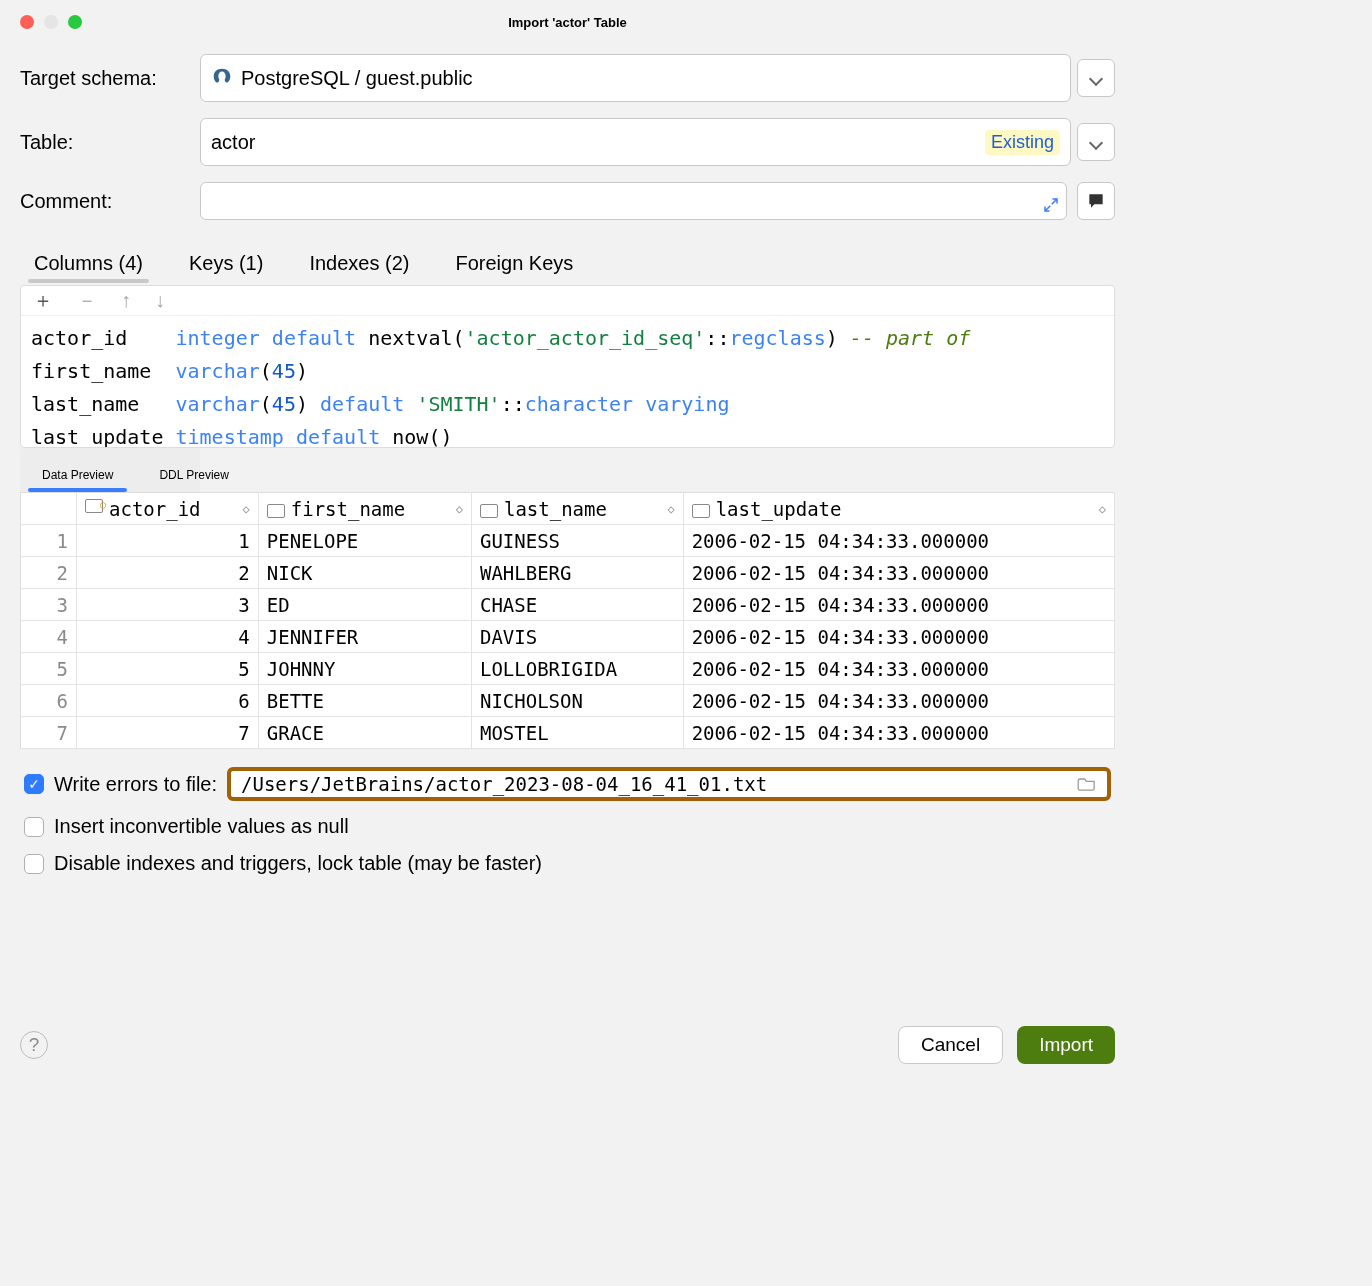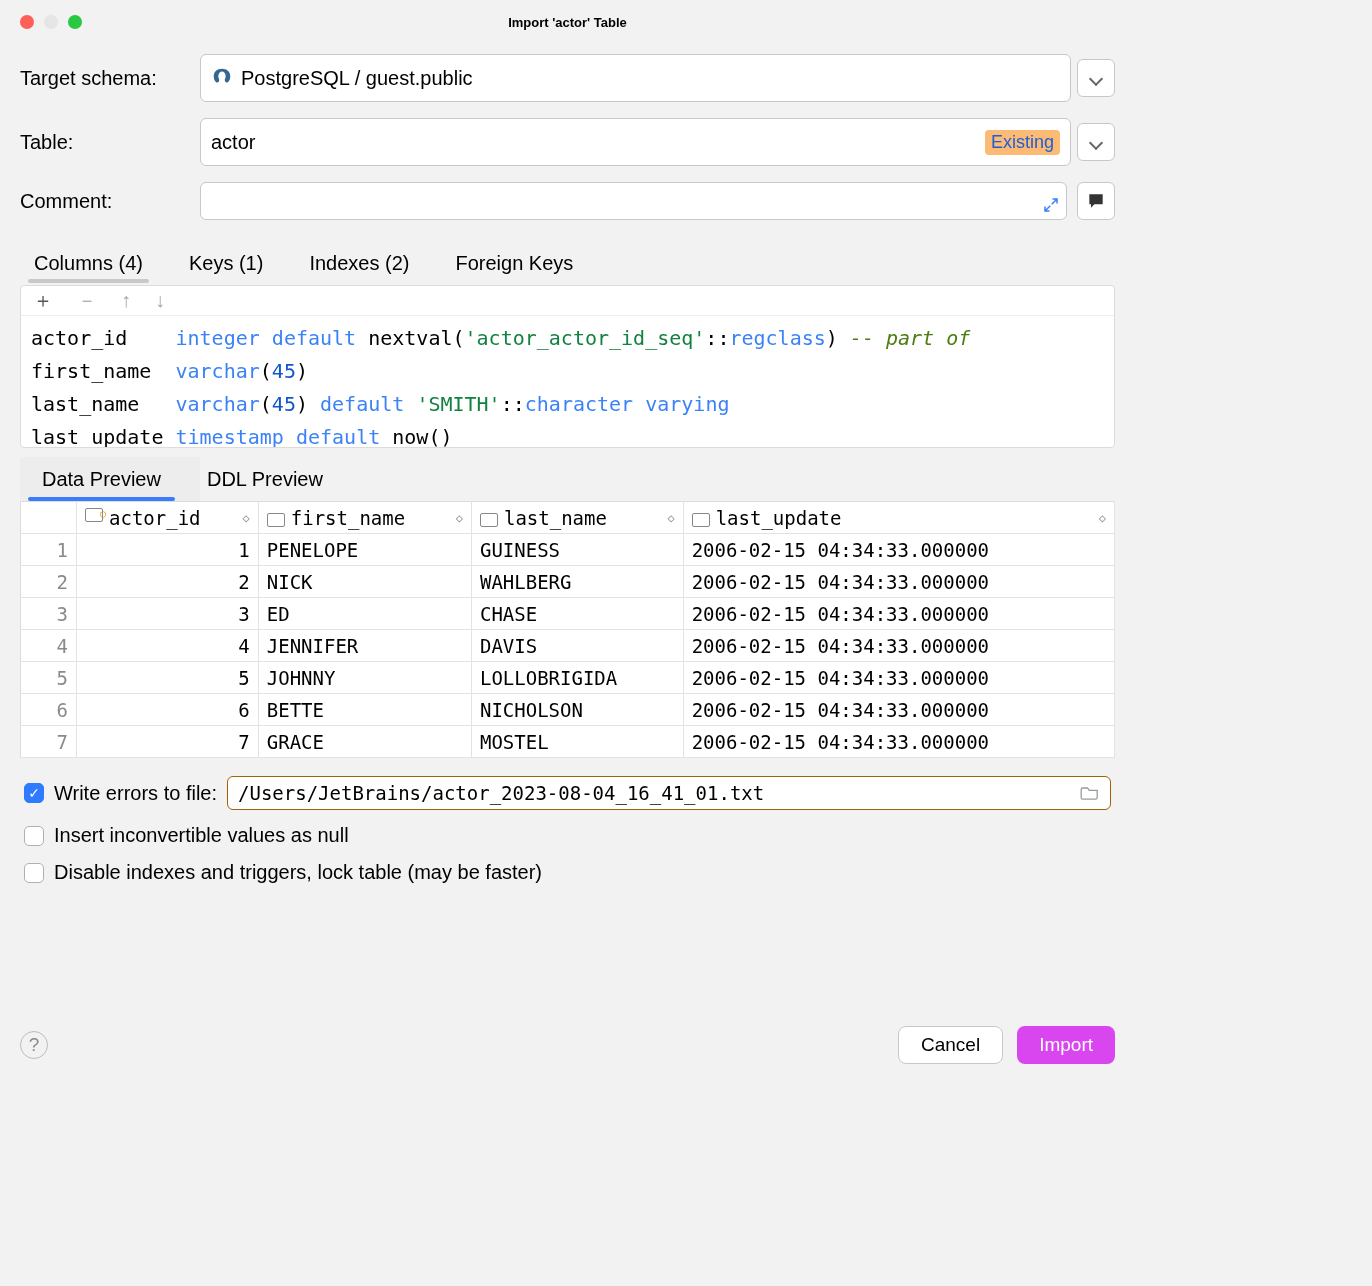--- a/index.html
+++ b/index.html
@@ -39,21 +39,21 @@
   .dd-btn {
     width: 38px; height: 38px; margin-left: 6px;
     background: #fff; border: 1px solid #c8c8c8; border-radius: 6px;
     display: flex; align-items: center; justify-content: center;
   }
   .comment-area {
     flex: 1; display: flex; align-items: flex-end; justify-content: flex-end;
     background: #fff; border: 1px solid #c8c8c8; border-radius: 6px;
     height: 38px; padding: 0 6px; font-size: 20px;
   }
-  .badge-existing { color: #1d5fd6; background: #fdba74; padding: 2px 6px; border-radius: 4px; font-size: 18px; }
+  .badge-existing { color: #1d5fd6; background: #fef9c3; padding: 2px 6px; border-radius: 4px; font-size: 18px; }
   .elephant { width: 22px; height: 22px; margin-right: 8px; }
 
   .tabs { display: flex; gap: 42px; padding: 10px 0 0 32px; font-size: 20px; }
   .tab { padding: 6px 2px; color: #000; cursor: pointer; position: relative; }
   .tab.active-underline::after {
     content: ""; position: absolute; left: -4px; right: -4px; bottom: -2px;
     height: 4px; background: #c9c9c9; border-radius: 2px;
   }
 
   .cols-panel {
@@ -67,21 +67,21 @@
   .cols-toolbar .enabled { color: #555; }
   .cols-code {
     font-family: "SF Mono", Menlo, Consolas, monospace; font-size: 20px;
     padding: 6px 10px; line-height: 1.65; white-space: pre; overflow: hidden;
   }
   .kw { color: #3b82f6; }
   .str { color: #12813f; }
   .num { color: #1257c8; }
   .cmt { color: #4d7c0f; font-style: italic; }
 
-  .preview-tabs { display: flex; gap: 30px; padding: 14px 0 0 34px; font-size: 20px; }
+  .preview-tabs { display: flex; gap: 30px; padding: 14px 0 0 34px; font-size: 12px; }
   .ptab { padding: 6px 8px; cursor: pointer; position: relative; }
   .ptab.active { color: #000; }
   .ptab.active::after {
     content: ""; position: absolute; left: -6px; right: -6px; bottom: -4px;
     height: 4px; background: #3a7dfc; border-radius: 2px;
   }
   .ptab-strip { position: relative; margin: 4px 20px 0 20px; }
   .ptab-shadow {
     position: absolute; top: -44px; left: 0; width: 180px; height: 44px;
     background: #ededed; z-index: -1; border-radius: 2px 2px 0 0;
@@ -101,41 +101,41 @@
   .grid .right { text-align: right; }
   .sort-icon { position: absolute; right: 8px; top: 50%; transform: translateY(-50%); color: #9a9a9a; font-size: 12px; }
   .col-icon { display: inline-block; width: 18px; height: 14px; border: 1.5px solid #888; border-radius: 2px; vertical-align: -2px; margin-right: 6px; }
   .col-icon.pk::after { content: "○"; color: #e09000; font-size: 10px; position: relative; top: -10px; left: 14px; }
 
   .opts { padding: 18px 24px 6px 24px; display: flex; flex-direction: column; gap: 14px; font-size: 20px; }
   .opt-row { display: flex; align-items: center; gap: 10px; }
   .cb { width: 20px; height: 20px; border: 1.5px solid #b0b0b0; border-radius: 5px; display: inline-flex; align-items: center; justify-content: center; background: #fff; }
   .cb.checked { background: #2f7bff; border-color: #2f7bff; color: #fff; font-size: 14px; }
   .err-path {
-    flex: 1; background: #fff; border: 1px solid #a16207; border-radius: 6px;
+    flex: 1; background: #fff; border: 4px solid #a16207; border-radius: 6px;
     height: 34px; display: flex; align-items: center; padding: 0 10px;
     font-family: "SF Mono", Menlo, Consolas, monospace; font-size: 19px;
     justify-content: space-between;
   }
 
   .footer {
     position: absolute; bottom: 14px; left: 0; right: 0;
     display: flex; align-items: center; padding: 0 20px;
   }
   .help {
     width: 28px; height: 28px; border: 1.5px solid #bcbcbc; border-radius: 50%;
     display: flex; align-items: center; justify-content: center; color: #8a8a8a;
   }
   .footer-btns { margin-left: auto; display: flex; gap: 14px; }
   .btn {
     height: 38px; padding: 0 22px; border-radius: 8px; font-size: 19px;
     display: flex; align-items: center; justify-content: center; cursor: pointer;
   }
   .btn.secondary { background: #fff; border: 1px solid #c8c8c8; }
-  .btn.primary { background: #d946ef; color: #fff; }
+  .btn.primary { background: #4d7c0f; color: #fff; }
 
   .chev-down::before { content: ""; display: inline-block; width: 8px; height: 8px; border-right: 2px solid #666; border-bottom: 2px solid #666; transform: rotate(45deg); margin-top: -4px; }
   .expand-icon svg { width: 18px; height: 18px; }
   .speech {
     width: 38px; height: 38px; margin-left: 10px; background: #fff;
     border: 1px solid #c8c8c8; border-radius: 6px; display: flex;
     align-items: center; justify-content: center;
   }
 </style>
 </head>

